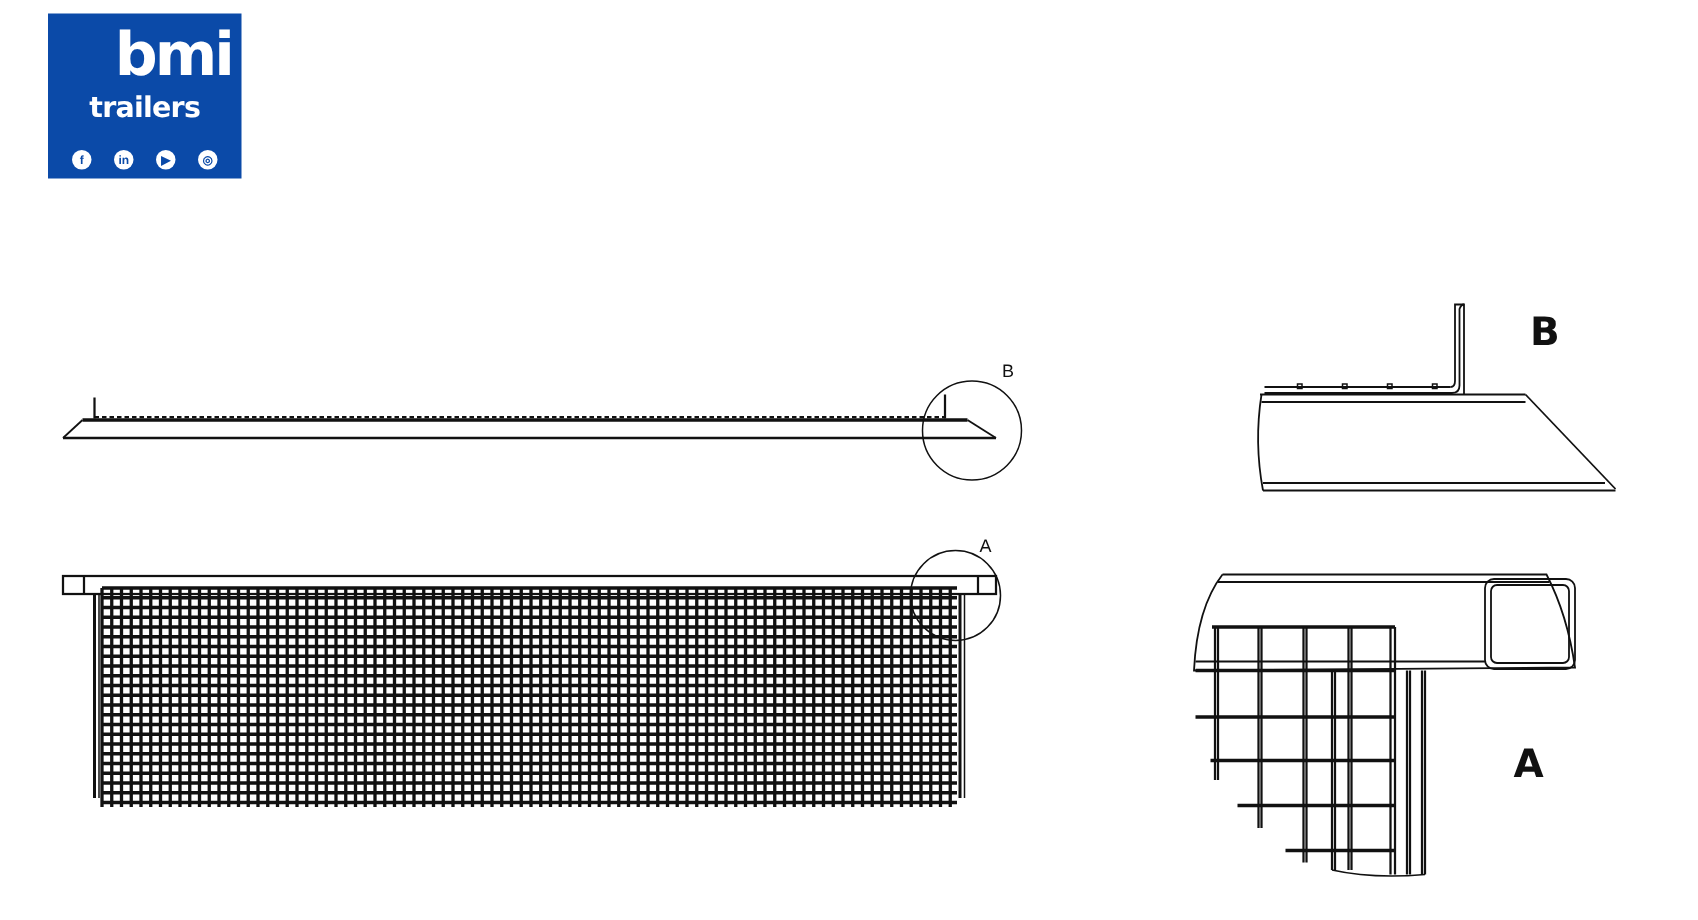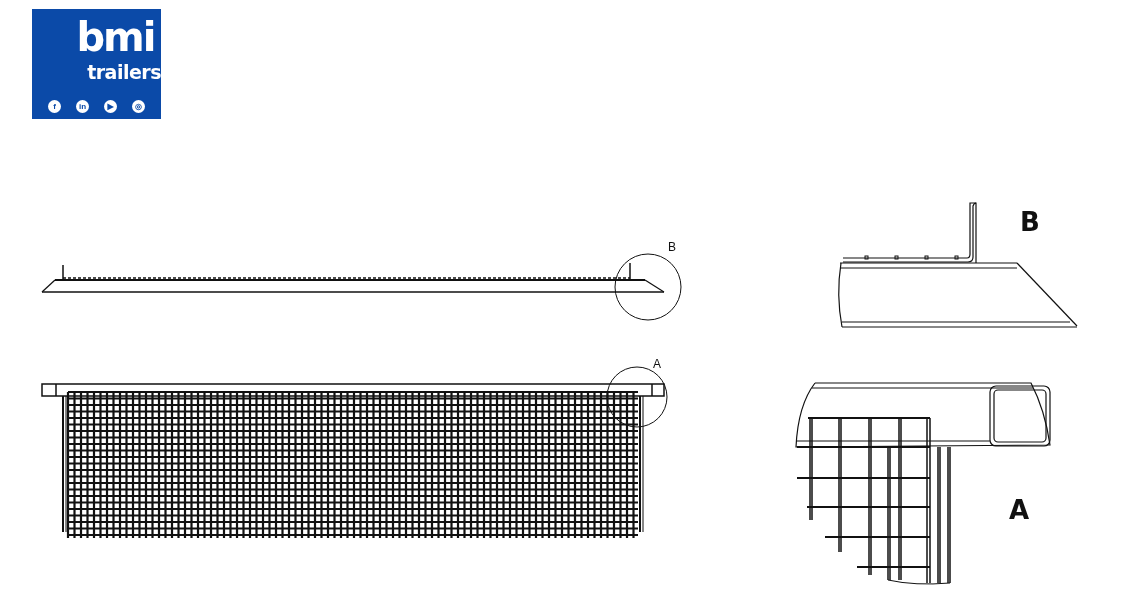--- a/index.html
+++ b/index.html
@@ -1,19 +1,19 @@
 <!DOCTYPE html>
 <html><head>
 <meta charset="utf-8">
 <style>
   html,body{margin:0;padding:0;background:#ffffff;}
   body{width:1132px;height:613px;position:relative;overflow:hidden;font-family:"Liberation Sans",sans-serif;}
   .logo{position:absolute;left:32px;top:9px;width:129px;height:110px;background:#0b4aa8;color:#fff;box-sizing:border-box;}
   .logo .brand{position:absolute;left:0;right:0;top:6px;text-align:center;font-family:"DejaVu Sans",sans-serif;font-weight:bold;font-size:40px;letter-spacing:-2px;line-height:44px;margin-left:38px;}
-  .logo .sub{position:absolute;left:0;right:0;top:52px;text-align:right;font-family:"DejaVu Sans",sans-serif;font-weight:bold;font-size:19px;line-height:22px;letter-spacing:-0.5px;}
+  .logo .sub{position:absolute;left:0;right:0;top:52px;text-align:center;font-family:"DejaVu Sans",sans-serif;font-weight:bold;font-size:19px;line-height:22px;letter-spacing:-0.5px;}
   .logo .social{position:absolute;left:16px;right:16px;top:91px;display:flex;justify-content:space-between;}
   .logo .social span{width:13px;height:13px;border-radius:50%;background:#fff;color:#0b4aa8;font-size:8px;font-weight:bold;line-height:13px;text-align:center;display:block;}
   svg.drawing{position:absolute;left:0;top:0;}
   .lbl{position:absolute;font-family:"Liberation Sans",sans-serif;color:#111;}
   .lbl.small{font-size:12px;}
   .lbl.big{font-size:26px;font-weight:bold;font-family:"DejaVu Sans",sans-serif;}
 </style>
 </head>
 <body>
 

